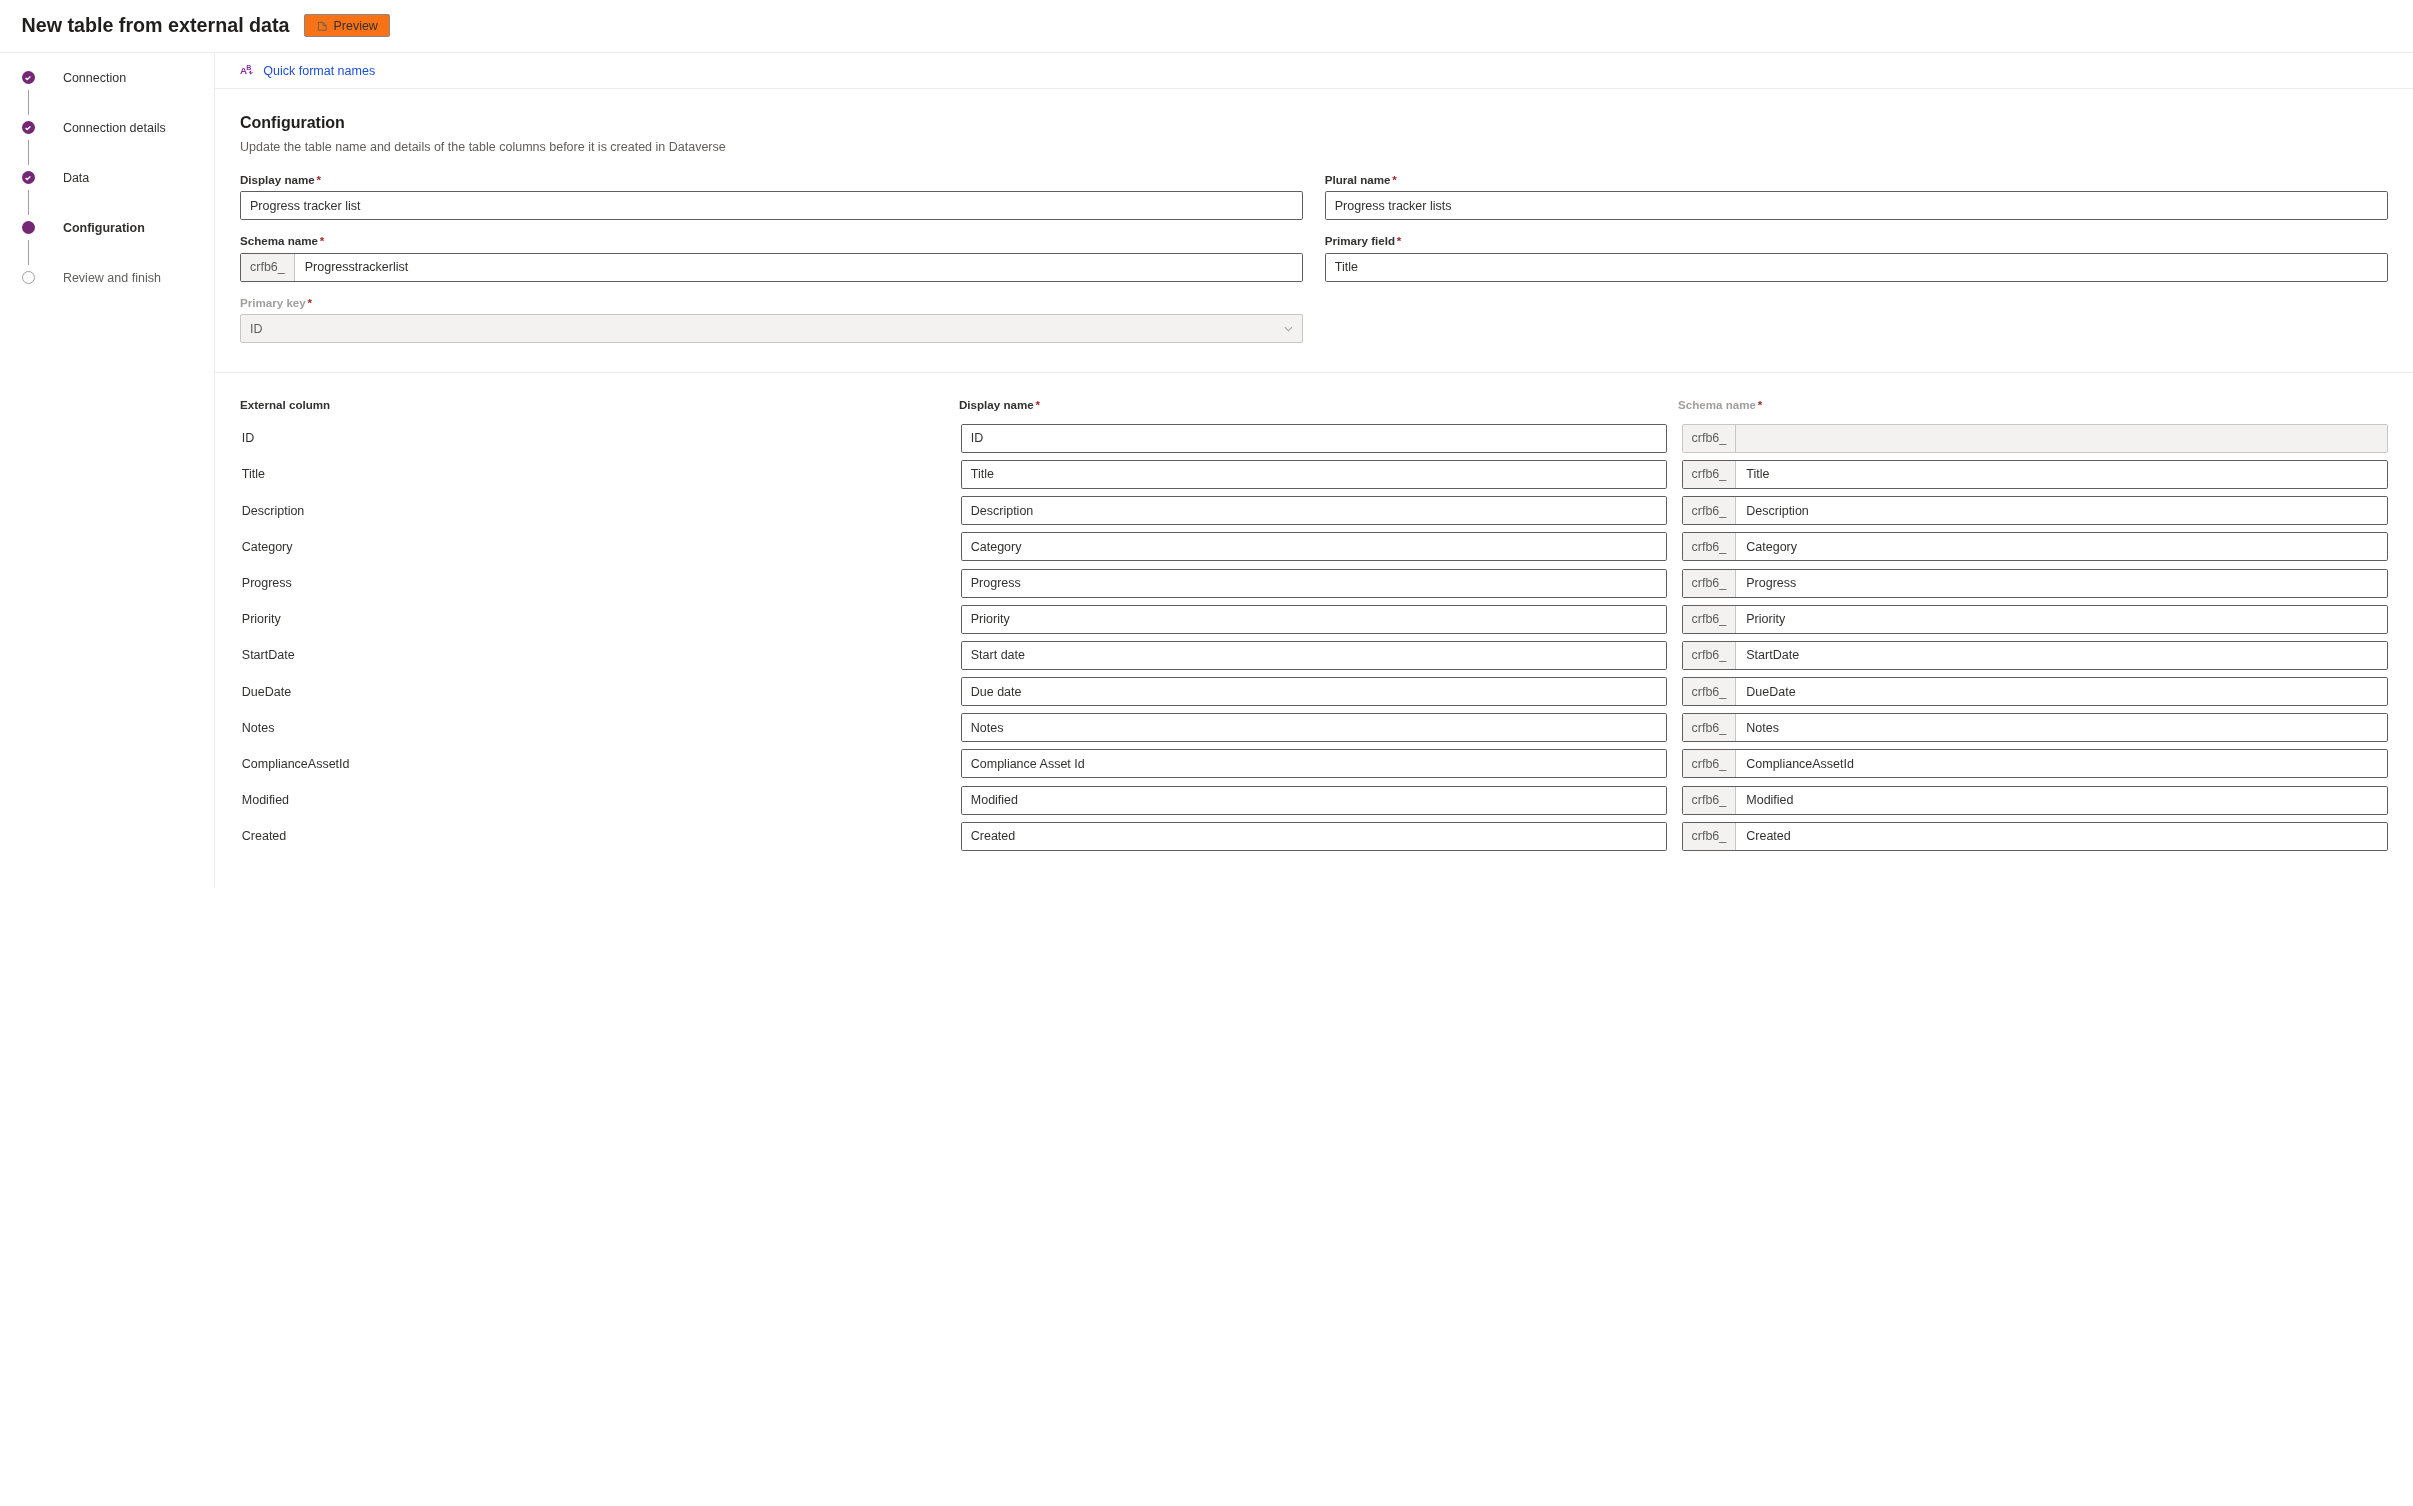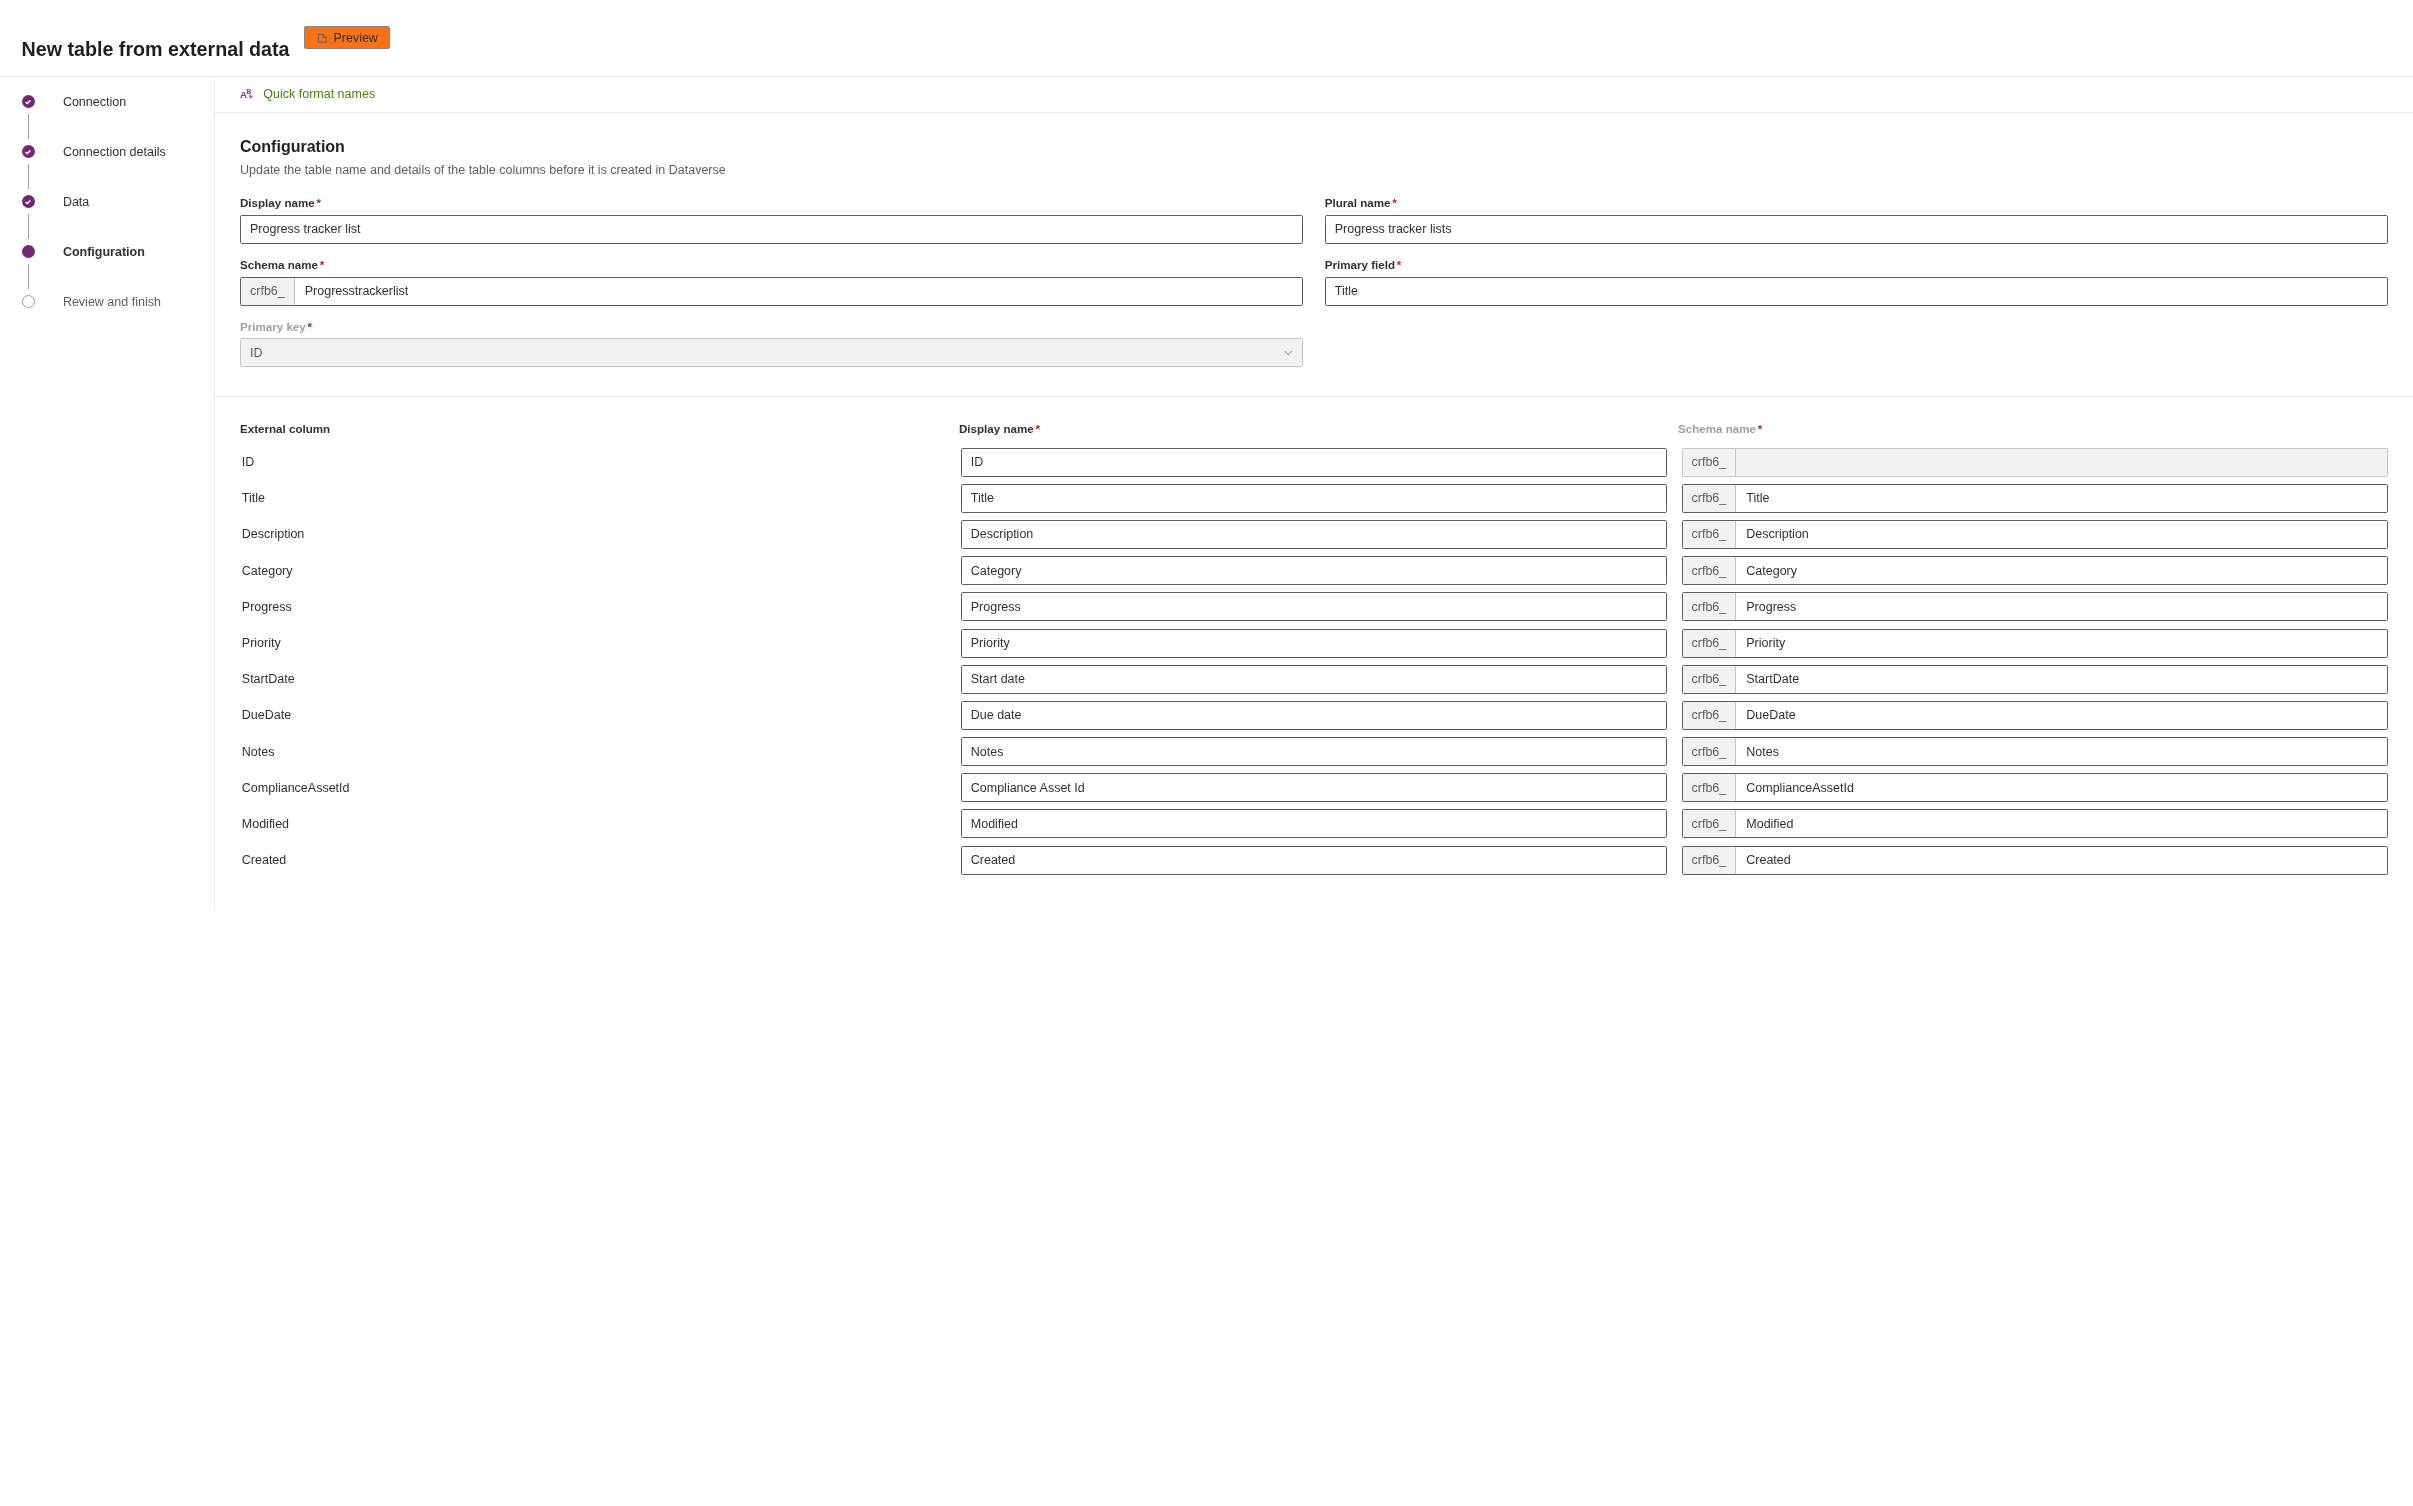--- a/index.html
+++ b/index.html
@@ -13,21 +13,20 @@
     display: flex;
     align-items: center;
     padding: 14.3px 21.5px;
     gap: 14.3px;
     border-bottom: 0.9px solid #edebe9;
   }
   .page-title {
     font-size: 19.7px;
     font-weight: 600;
     color: #201f1e;
-    margin-top: 24px;
   }
   .preview-btn {
     display: inline-flex;
     align-items: center;
     gap: 5.4px;
     padding: 3.6px 10.7px;
     border: 0.9px solid #8a8886;
     background: #f97316;
     border-radius: 1.8px;
     font-size: 12.5px;
@@ -97,21 +96,21 @@
   .toolbar {
     display: flex;
     align-items: center;
     gap: 9px;
     padding: 10.7px 25px;
     border-bottom: 0.9px solid #edebe9;
   }
   .toolbar svg { width: 14.3px; height: 14.3px; }
   .toolbar-label {
     font-size: 12.5px;
-    color: #4d7c0f;
+    color: #1d4ed8;
   }
   .content {
     padding: 25px 25px 36px 25px;
   }
   .section-title {
     font-size: 16px;
     font-weight: 600;
     color: #201f1e;
     margin-bottom: 7.2px;
   }

